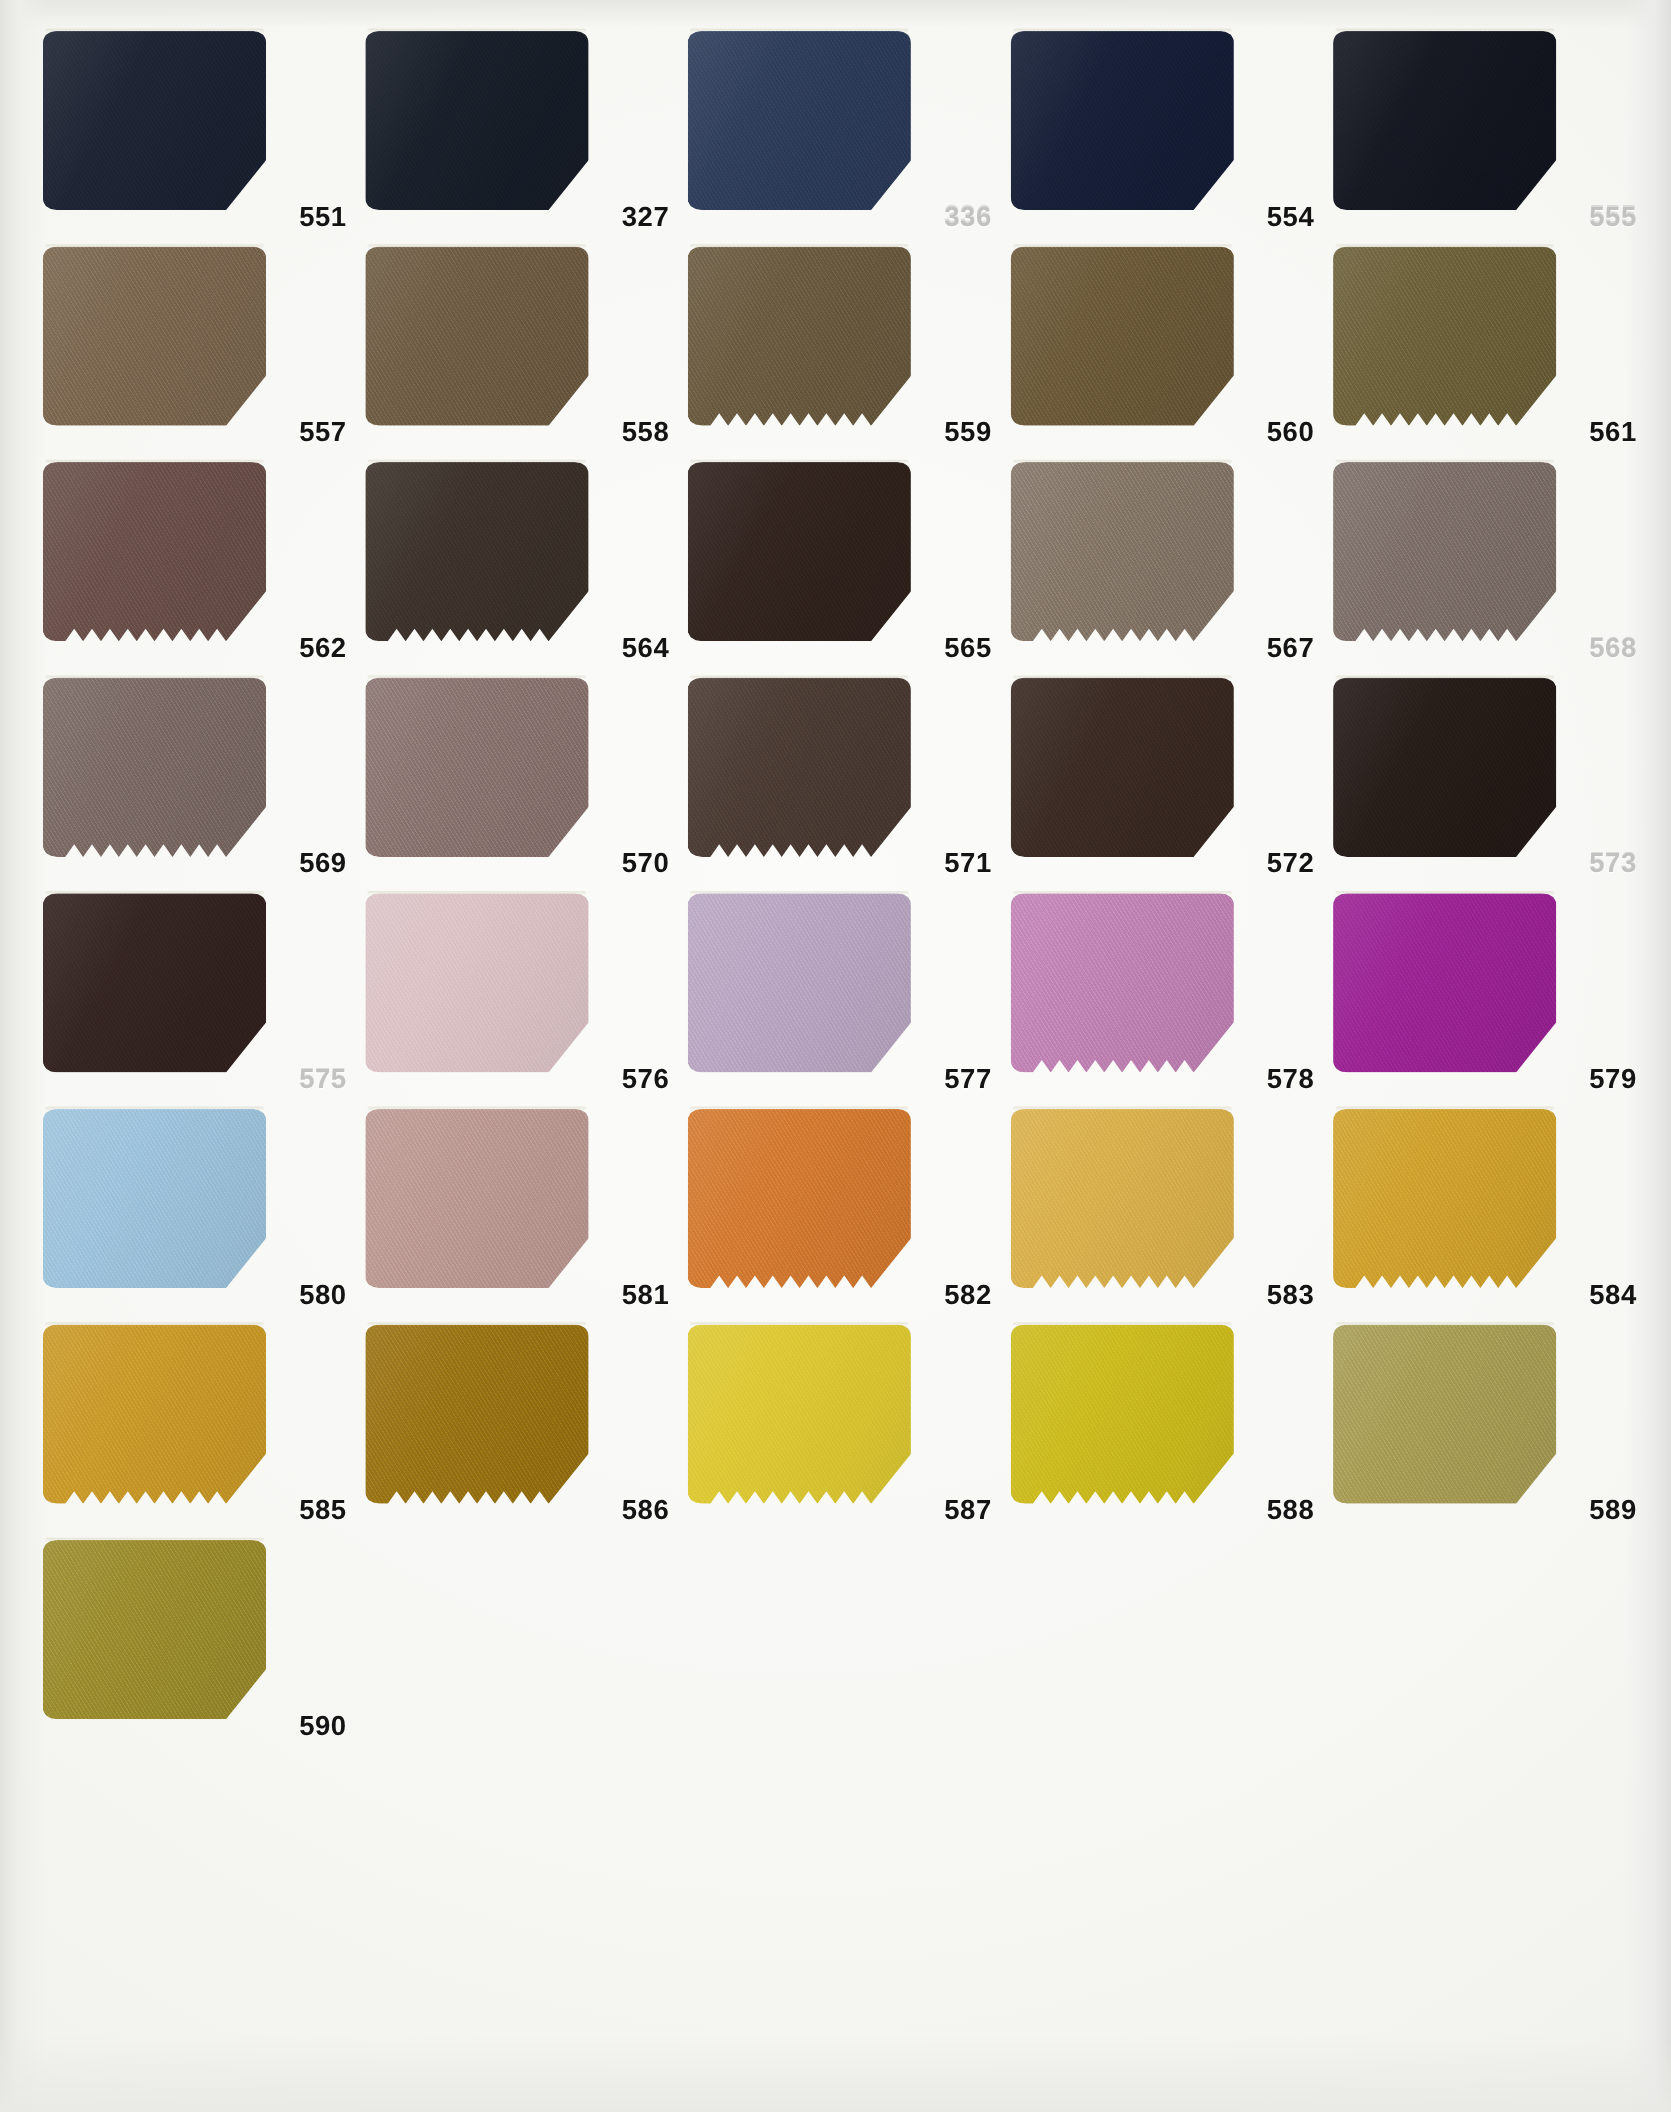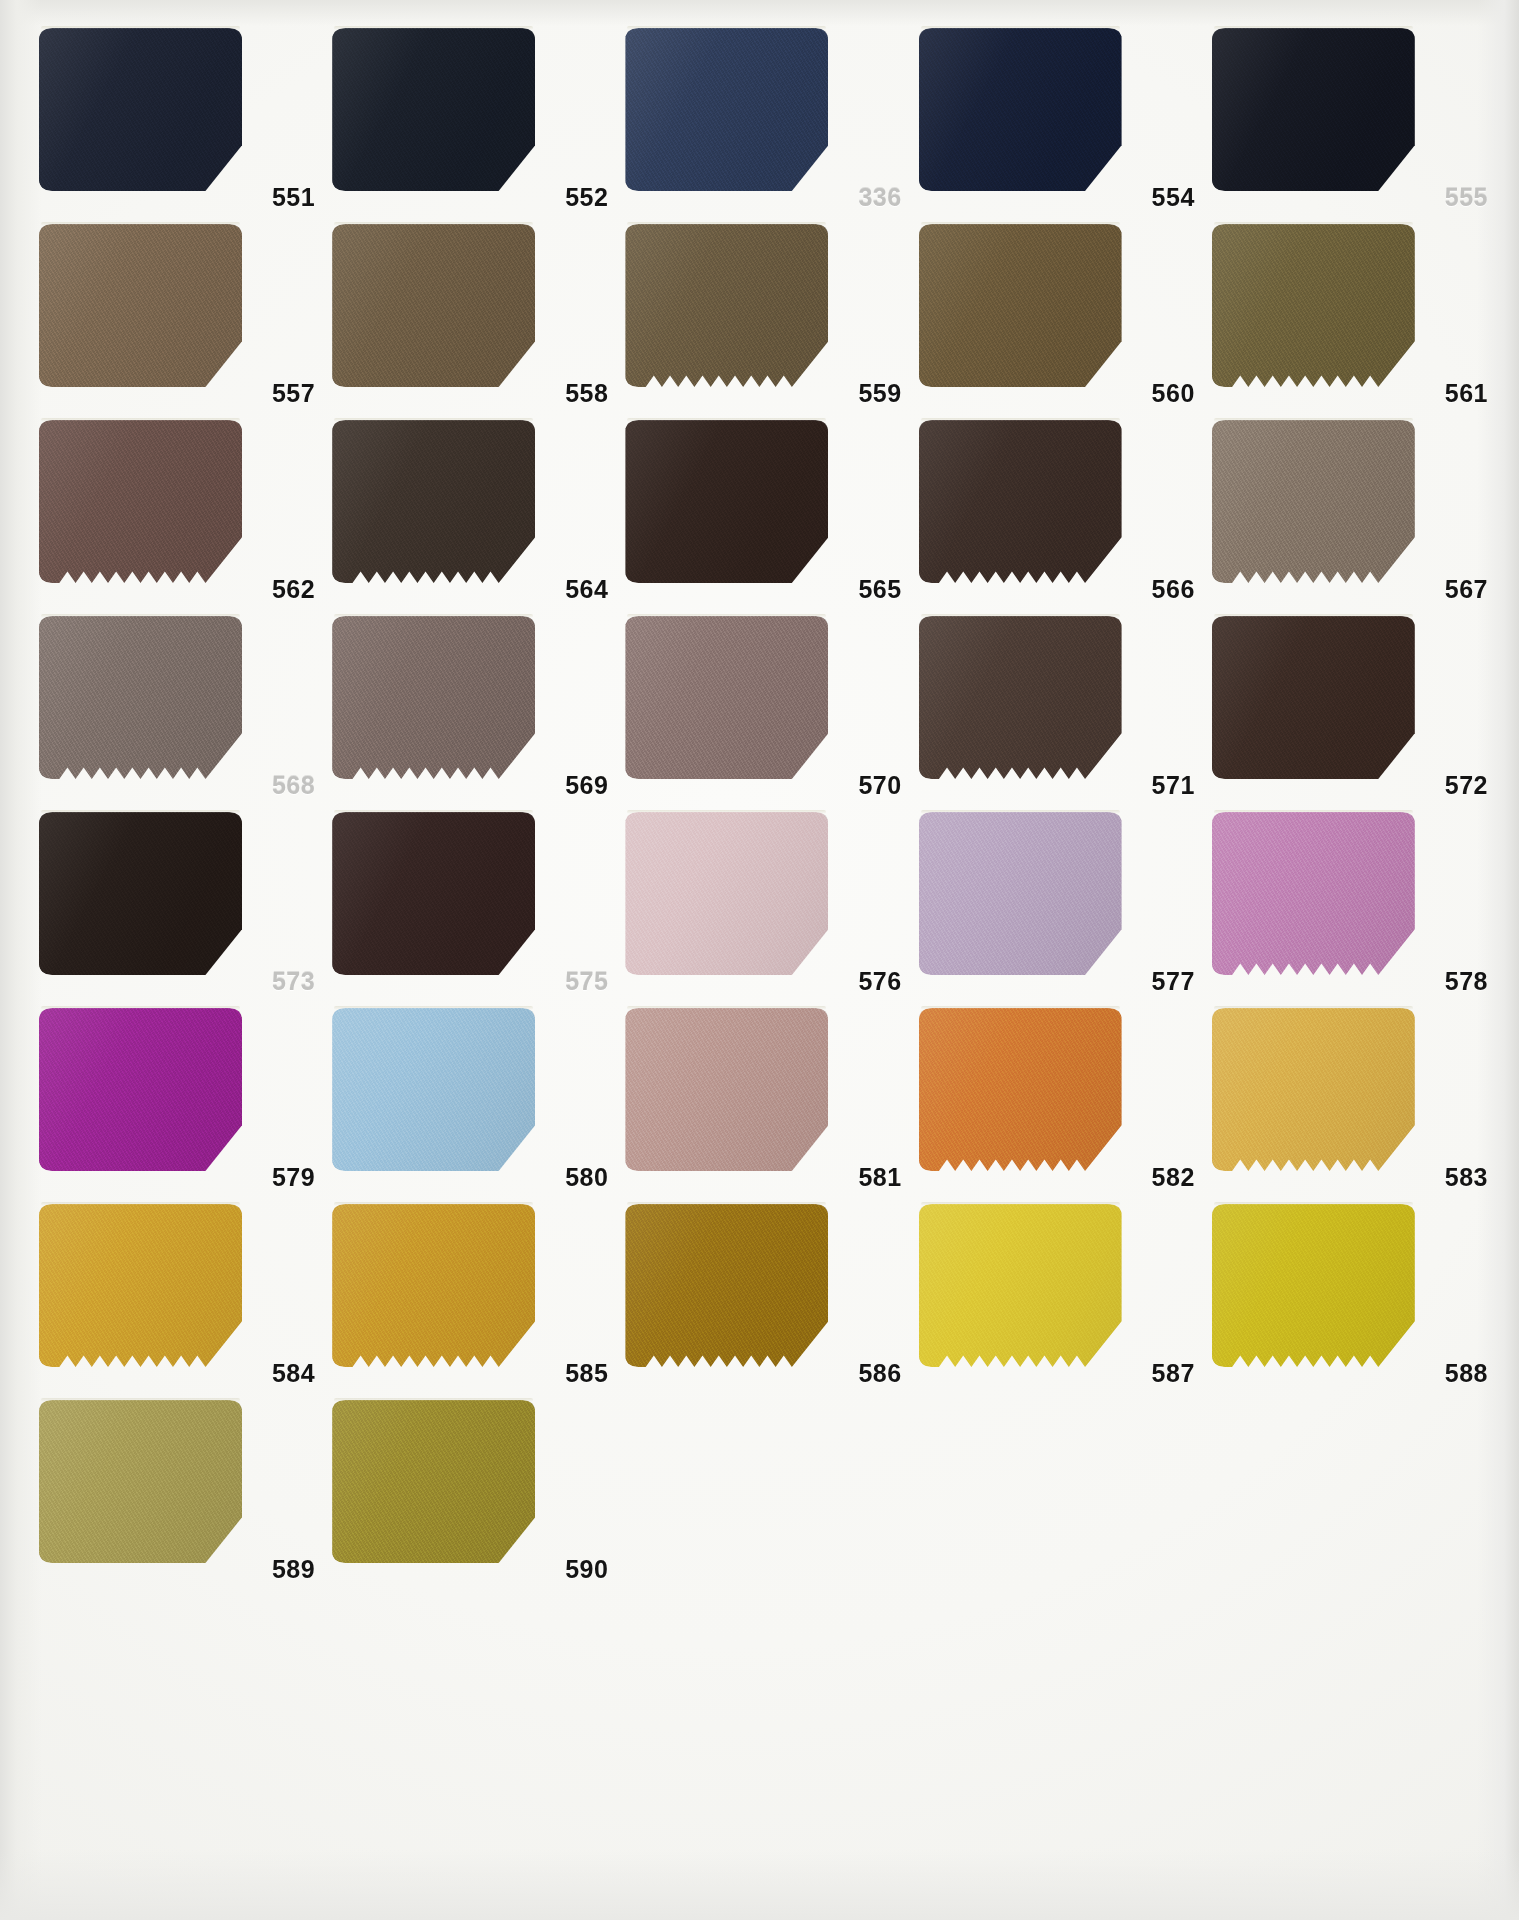--- a/index.html
+++ b/index.html
@@ -188,21 +188,21 @@
 
   <div id="swatch-grid">
       <div class="swatch-cell">
         <div class="chip-top-rim"></div>
         <div class="chip" style="background-color: rgb(27, 33, 49);"></div>
         <div class="chip-label">551</div>
       </div>
       <div class="swatch-cell">
         <div class="chip-top-rim"></div>
         <div class="chip" style="background-color: rgb(22, 28, 39);"></div>
-        <div class="chip-label">552</div>
+        <div class="chip-label">327</div>
       </div>
       <div class="swatch-cell">
         <div class="chip-top-rim"></div>
         <div class="chip" style="background-color: rgb(44, 59, 89);"></div>
         <div class="chip-label faded">336</div>
       </div>
       <div class="swatch-cell">
         <div class="chip-top-rim"></div>
         <div class="chip" style="background-color: rgb(20, 29, 53);"></div>
         <div class="chip-label">554</div>
@@ -247,25 +247,20 @@
         <div class="chip pinked" style="background-color: rgb(59, 48, 41);"></div>
         <div class="chip-label">564</div>
       </div>
       <div class="swatch-cell">
         <div class="chip-top-rim"></div>
         <div class="chip" style="background-color: rgb(47, 33, 28);"></div>
         <div class="chip-label">565</div>
       </div>
       <div class="swatch-cell">
         <div class="chip-top-rim"></div>
-        <div class="chip pinked" style="background-color: rgb(58, 43, 37);"></div>
-        <div class="chip-label">566</div>
-      </div>
-      <div class="swatch-cell">
-        <div class="chip-top-rim"></div>
         <div class="chip pinked" style="background-color: rgb(133, 118, 104);"></div>
         <div class="chip-label">567</div>
       </div>
       <div class="swatch-cell">
         <div class="chip-top-rim"></div>
         <div class="chip pinked" style="background-color: rgb(125, 111, 105);"></div>
         <div class="chip-label faded">568</div>
       </div>
       <div class="swatch-cell">
         <div class="chip-top-rim"></div>

